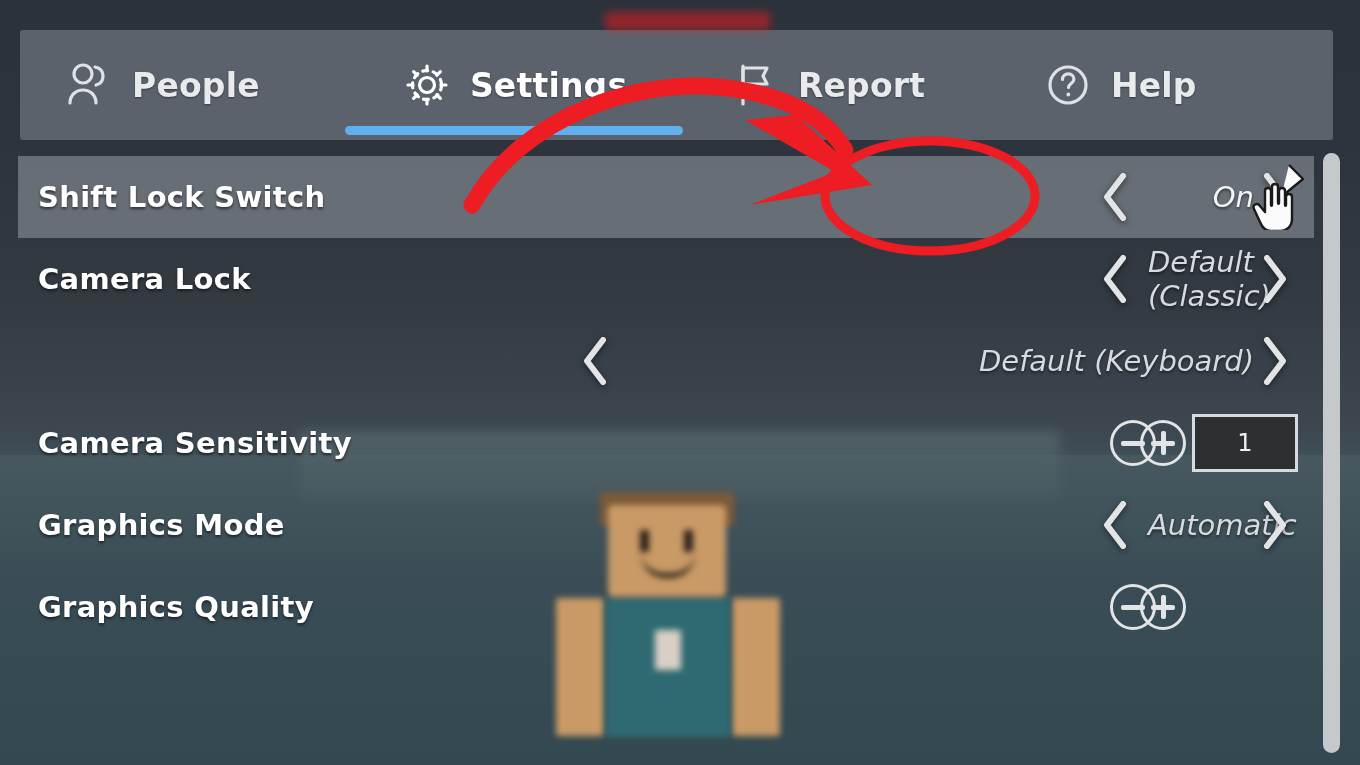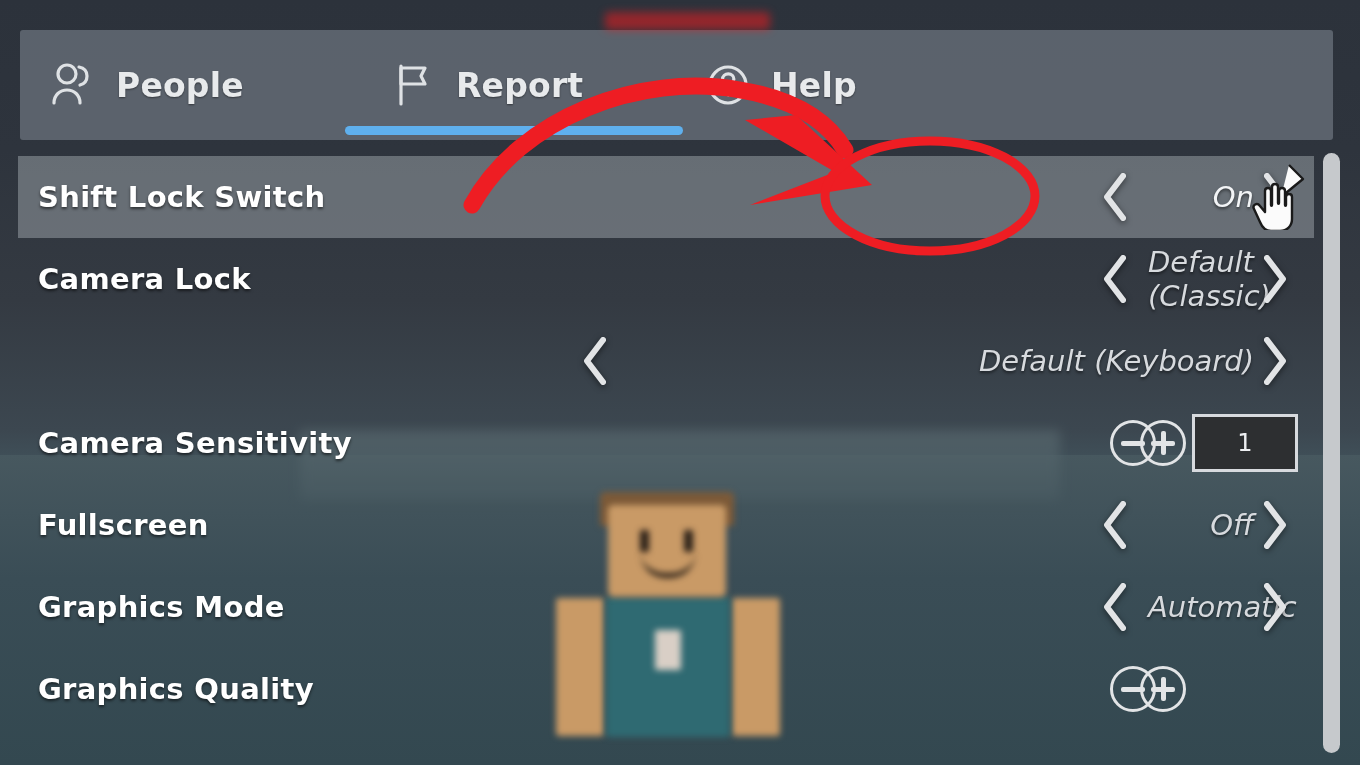--- a/index.html
+++ b/index.html
@@ -81,20 +81,21 @@
 
   
   .tabbar {
     position: absolute;
     left: 20px; top: 30px;
     width: 1313px; height: 110px;
     background: rgba(104,112,122,0.78);
     border-radius: 3px;
     display: flex;
     align-items: center;
+    padding-left: 16px;
   }
   .tab {
     display: flex;
     align-items: center;
     gap: 18px;
     height: 100%;
     padding-left: 28px;
   }
   .tab-people    { width: 340px; }
   .tab-settings  { width: 330px; }
@@ -258,20 +259,30 @@
       <span class="tab-icon">
         <svg viewBox="0 0 50 50" fill="none" stroke="#dfe2e5" stroke-width="3.2" stroke-linecap="round" stroke-linejoin="round">
           <circle cx="19" cy="14" r="9"></circle>
           <path d="M6 43c0-8 6-13 13-13s13 5 13 13"></path>
           <path d="M31 7c5 1 8 4 8 9s-3 8-7 9"></path>
         </svg>
       </span>
       <span class="tab-label">People</span>
     </div>
 
+    <div class="tab tab-settings active">
+      <span class="tab-icon">
+        <svg viewBox="0 0 50 50" fill="none" stroke="#ffffff" stroke-width="3.2" stroke-linecap="round" stroke-linejoin="round">
+          <circle cx="25" cy="25" r="7.5"></circle>
+          <path d="M25 6v5M25 39v5M6 25h5M39 25h5M11.6 11.6l3.6 3.6M34.8 34.8l3.6 3.6M38.4 11.6l-3.6 3.6M15.2 34.8l-3.6 3.6"></path>
+          <circle cx="25" cy="25" r="14.5" stroke-dasharray="5 5.6"></circle>
+        </svg>
+      </span>
+      <span class="tab-label">Settings</span>
+    </div>
 
     <div class="tab tab-report">
       <span class="tab-icon">
         <svg viewBox="0 0 50 50" fill="none" stroke="#dfe2e5" stroke-width="3.2" stroke-linecap="round" stroke-linejoin="round">
           <path d="M13 6v38"></path>
           <path d="M13 8h24l-4 8 4 8H13z"></path>
         </svg>
       </span>
       <span class="tab-label">Report</span>
     </div>
@@ -362,36 +373,20 @@
           </span>
         <span class="circle-btn plus-btn">
           <span class="bar-h"></span>
           <span class="bar-v"></span>
         </span>
         <span class="numbox">1</span>
       </div>
     </div>
 
 
-    <div class="row">
-      <div class="row-label">Fullscreen</div>
-      <div class="control">
-        <span class="chev chev-left">
-          <svg viewBox="0 0 34 52" fill="none" stroke="currentColor" stroke-width="6" stroke-linecap="round" stroke-linejoin="round">
-              <path d="M25 5L9 26l16 21"></path>
-            </svg>
-        </span>
-        <span class="value">Off</span>
-        <span class="chev chev-right">
-          <svg viewBox="0 0 34 52" fill="none" stroke="currentColor" stroke-width="6" stroke-linecap="round" stroke-linejoin="round">
-              <path d="M9 5l16 21-16 21"></path>
-            </svg>
-        </span>
-      </div>
-    </div>
 
     <div class="row">
       <div class="row-label">Graphics Mode</div>
       <div class="control">
         <span class="chev chev-left">
           <svg viewBox="0 0 34 52" fill="none" stroke="currentColor" stroke-width="6" stroke-linecap="round" stroke-linejoin="round">
               <path d="M25 5L9 26l16 21"></path>
             </svg>
         </span>
         <span class="value">Automatic</span>

